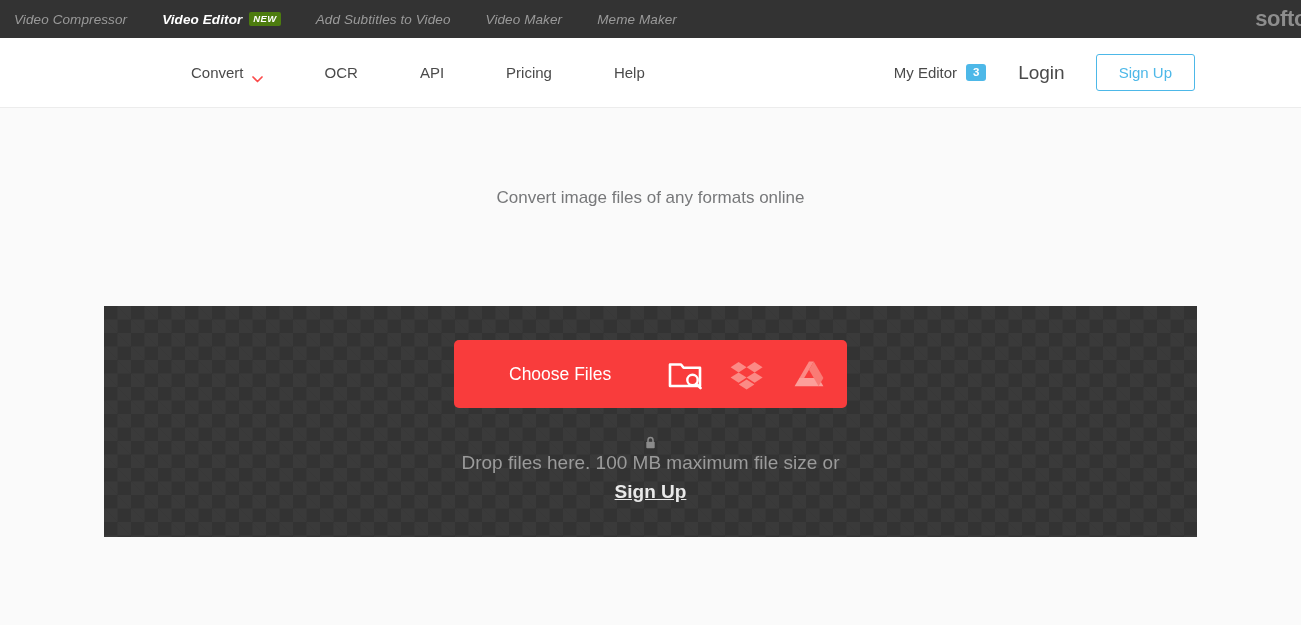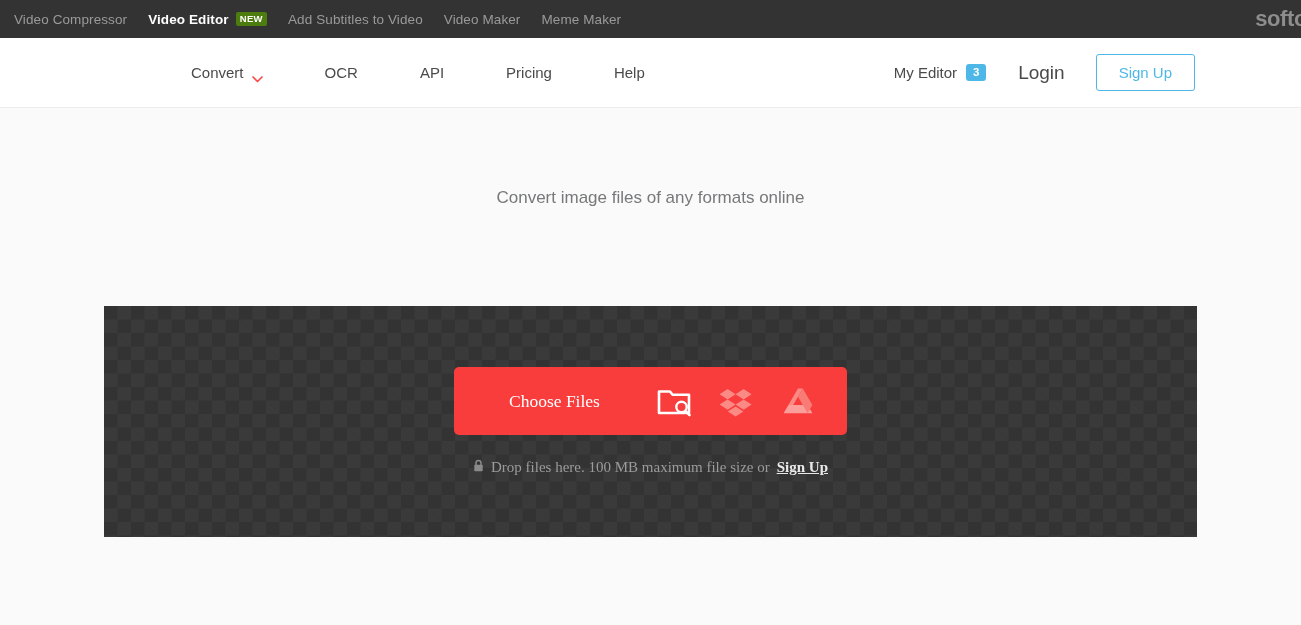--- a/index.html
+++ b/index.html
@@ -11,21 +11,21 @@
   }
 
   
   .topbar{
     height:38px; width:100%;
     background:#333333;
     display:flex; align-items:center;
     padding-left:14px; padding-right:14px;
     position:relative;
   }
-  .topbar-links{ display:flex; align-items:center; gap:21px; }
+  .topbar-links{ display:flex; align-items:center; gap:35px;font-style:italic; }
   .topbar-link{
     font-size:13.5px; color:#9a9a9a; letter-spacing:.1px;
     text-decoration:none; white-space:nowrap; cursor:pointer;
   }
   .topbar-link.active{ color:#ffffff; font-weight:600; }
   .topbar-item{ display:flex; align-items:center; gap:7px; }
   .new-badge{
     background:#4d7c0f; color:#fff;
     font-size:9.5px; font-weight:700; letter-spacing:.4px;
     padding:2px 4px 2px 4px; border-radius:2px; line-height:1;
@@ -83,21 +83,21 @@
   .hero{ padding-top:52px; text-align:center; }
   .hero-title{
     font-size:38px; font-weight:400; color:#fb4b4b;
     letter-spacing:-.3px; line-height:1.15;
   }
   .hero-sub{
     margin-top:28px; font-size:17px; color:#77787a; font-weight:400;
   }
 
   
-  .dropzone-wrap{ padding:0 104px; margin-top:98px;font-family:Liberation Serif, serif; }
+  .dropzone-wrap{ padding:0 104px; margin-top:98px; }
   .dropzone{
     position:relative;
     height:231px;
     background-color:#333333;
     background-image:
       linear-gradient(45deg,#3a3a3a 25%, transparent 25%, transparent 75%, #3a3a3a 75%),
       linear-gradient(45deg,#3a3a3a 25%, transparent 25%, transparent 75%, #3a3a3a 75%);
     background-size:27px 27px;
     background-position:0 0, 13.5px 13.5px;
     display:flex; flex-direction:column;
@@ -116,22 +116,22 @@
   .src-icon{
     display:flex; align-items:center; justify-content:center;
     cursor:pointer;
   }
   .src-icon.folder{ margin-left:57px; width:34px; height:32px; }
   .src-icon.dropbox{ margin-left:28px; width:34px; height:32px; }
   .src-icon.gdrive{ margin-left:28px; width:34px; height:32px; }
 
   .drop-hint{
     margin-top:24px;
-    display:flex; gap:7px;
-    font-size:15px; color:#9b9b9b;
+    display:flex; align-items:center; gap:7px;
+    font-size:19px; color:#9b9b9b;flex-direction:column;
   }
   .lock-icon{ width:11px; height:13px; display:block; }
   .hint-signup{
     color:#e9e9e9; text-decoration:underline; font-weight:600;
     cursor:pointer;
   }
 </style>
 </head>
 <body>
 

